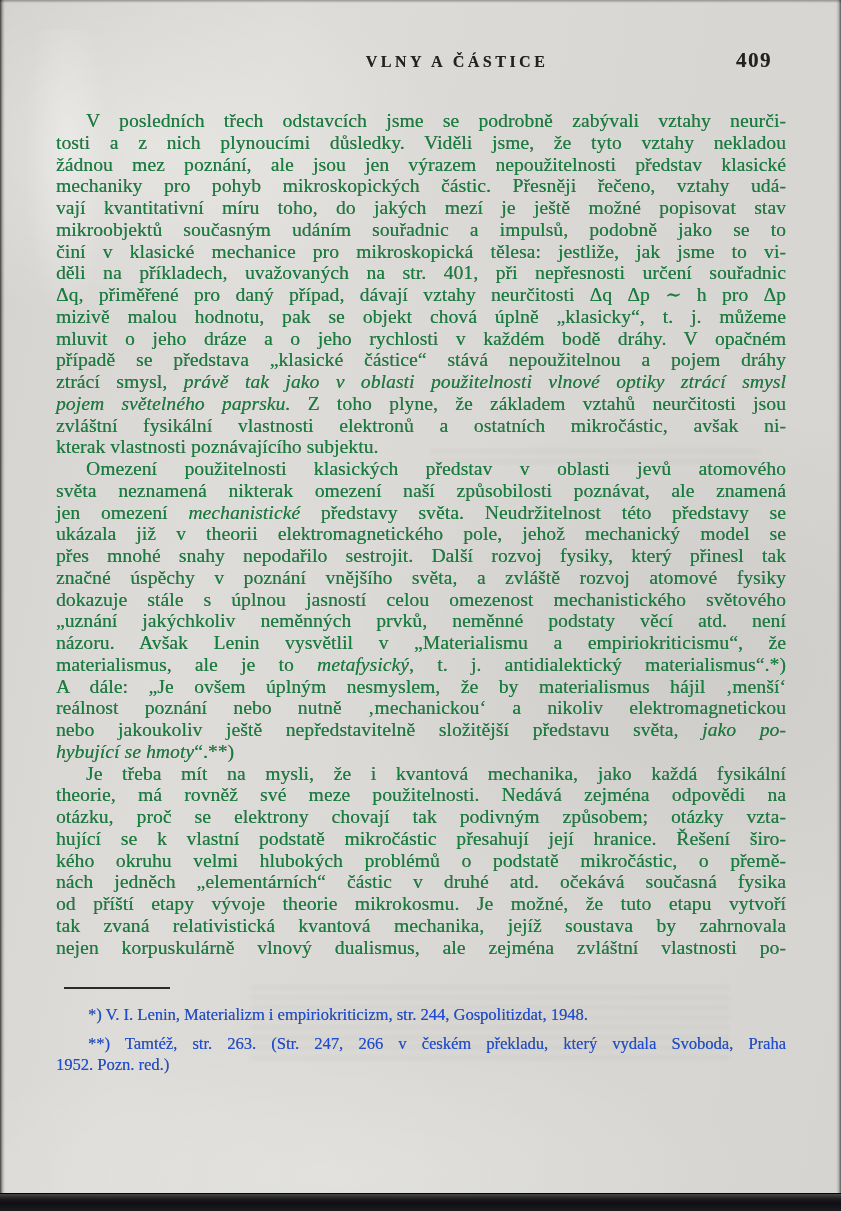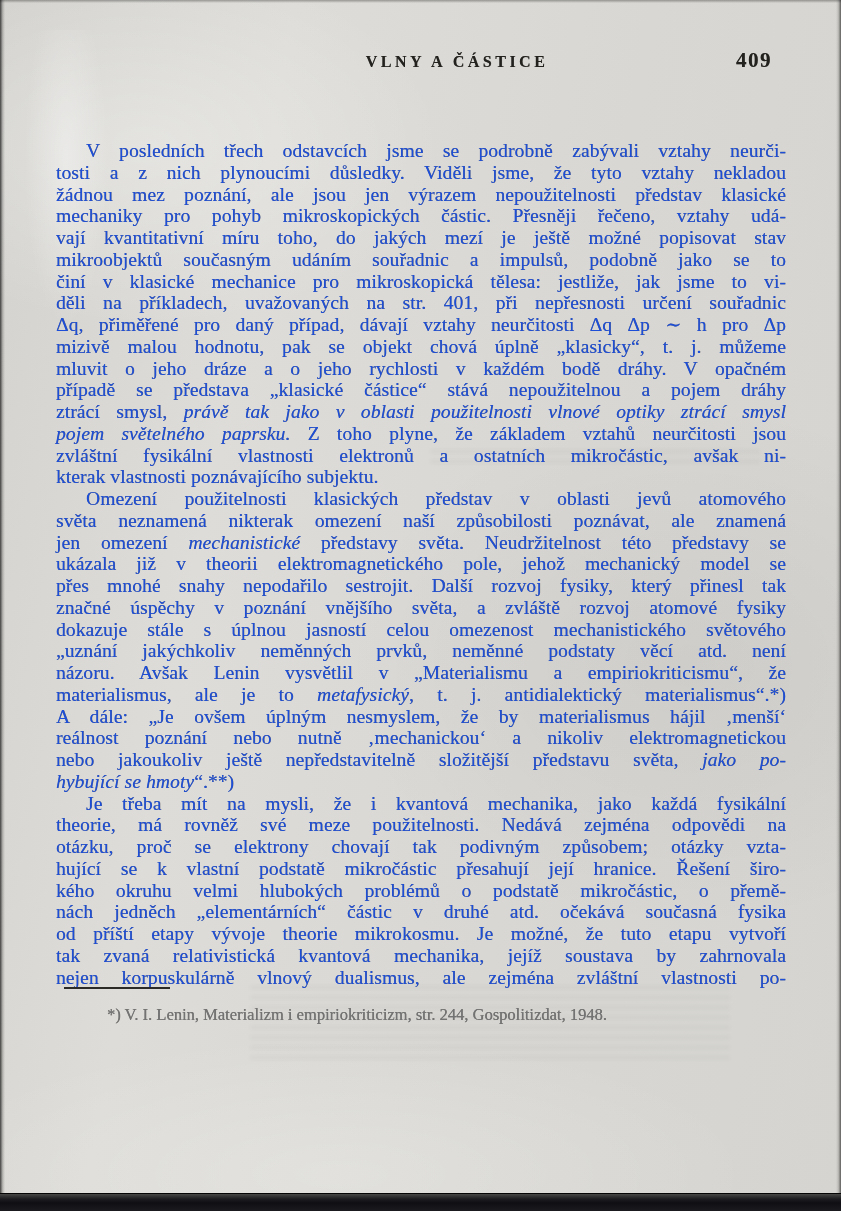--- a/index.html
+++ b/index.html
@@ -28,31 +28,31 @@
     filter:blur(2px);}
 
   .header{position:absolute;top:51px;left:56px;width:730px;height:26px;color:#23221f;}
   .header-title{position:absolute;left:50%;top:2px;transform:translateX(-50%) translateX(36px);
     font-weight:bold;font-size:16px;letter-spacing:3.5px;white-space:nowrap;
     text-shadow:0.2px 0.2px 0.4px rgba(30,30,30,0.5);text-align:center;}
   .page-number{position:absolute;right:14px;top:-3px;font-size:21px;font-weight:bold;
     letter-spacing:1.5px;text-shadow:0.2px 0.2px 0.4px rgba(30,30,30,0.5);}
 
   .body-text{position:absolute;top:110px;left:56px;width:730px;
-    font-size:19.5px;line-height:21.75px;color:#1d4ed8;
-    text-shadow:0.2px 0.2px 0.35px rgba(25,25,25,0.55);letter-spacing:0.1px;margin-top:30px;}
+    font-size:19.5px;line-height:21.75px;color:#15803d;
+    text-shadow:0.2px 0.2px 0.35px rgba(25,25,25,0.55);letter-spacing:0.1px;}
   .line{height:21.75px;text-align:justify;text-align-last:justify;white-space:nowrap;}
   .line.nojust{text-align:right;text-align-last:left;}
   .line.indent{text-indent:30px;}
   .i{font-style:italic;}
 
   .footnote-sep{position:absolute;top:987px;left:64px;width:106px;height:2px;background:#2b2a27;}
   .footnotes{position:absolute;top:1004px;left:56px;width:730px;
-    font-size:16.5px;line-height:21.5px;color:#737373;
-    text-shadow:0.2px 0.2px 0.3px rgba(25,25,25,0.5);margin-left:19px;}
+    font-size:16.5px;line-height:21.5px;color:#1d4ed8;
+    text-shadow:0.2px 0.2px 0.3px rgba(25,25,25,0.5);}
   .footnotes .line{height:21.5px;}
   .footnotes .line.indent{text-indent:32px;}
   .footnote{margin-bottom:7px;}
 </style>
 </head>
 <body>
 
 <div class="crease"></div>
 <div class="ghost" style="left:430px;top:450px;width:330px;height:18px;"></div>
 <div class="ghost" style="left:250px;top:986px;width:480px;height:80px;"></div>
@@ -109,18 +109,22 @@
       <div class="line"><span>nejen korpuskulárně vlnový dualismus, ale zejména zvláštní vlastnosti po-</span></div>
     </div>
   </div>
 
 <div class="footnote-sep"></div>
 
 <div class="footnotes" id="footnotes">
     <div class="footnote">
       <div class="line indent nojust"><span>*) V. I. Lenin, Materializm i empiriokriticizm, str. 244, Gospolitizdat, 1948.</span></div>
     </div>
+    <div class="footnote">
+      <div class="line indent"><span>**) Tamtéž, str. 263. (Str. 247, 266 v českém překladu, který vydala Svoboda, Praha</span></div>
+      <div class="line nojust"><span>1952. Pozn. red.)</span></div>
+    </div>
   </div>
 
 <div class="edge-top"></div>
 <div class="edge-left"></div>
 <div class="edge-right"></div>
 <div class="bottom-band"></div>
 
 </body></html>

